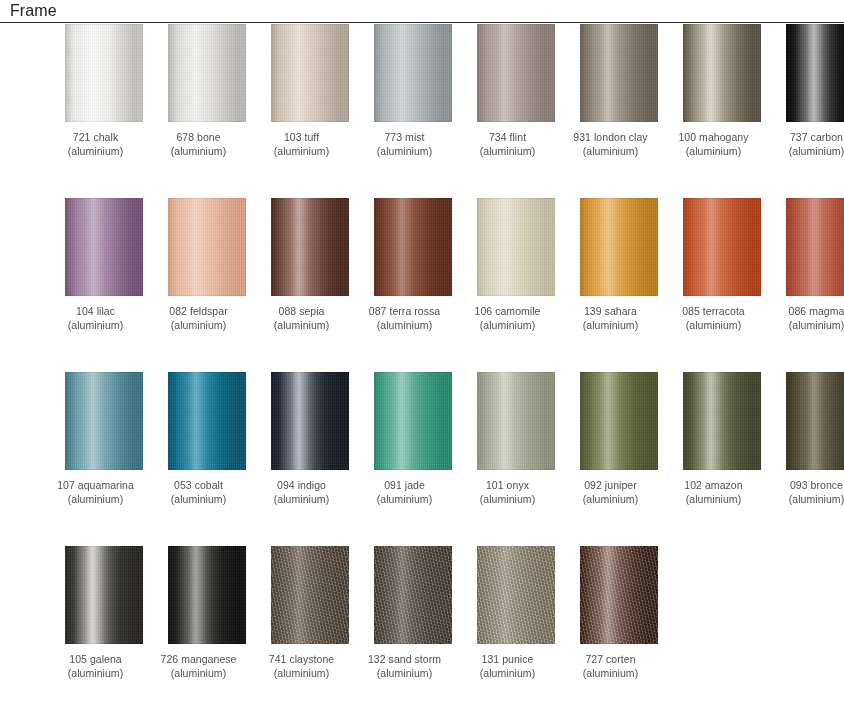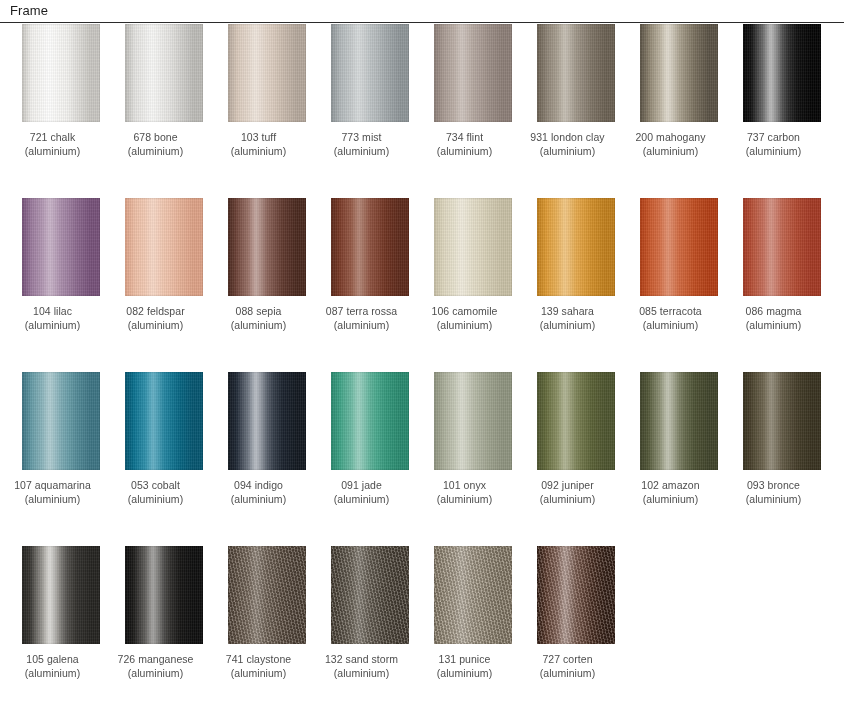--- a/index.html
+++ b/index.html
@@ -18,35 +18,35 @@
 
   
   .section-header {
     position: absolute;
     left: 0; top: 0;
     width: 844px; height: 24px;
   }
   .section-title {
     position: absolute;
     left: 10px; top: 3px;
-    font-size: 13px;
+    font-size: 16px;
     color: #1d1d1d;
     letter-spacing: 0.1px;
     line-height: 15px;
     white-space: nowrap;
   }
   .header-rule {
     position: absolute;
     left: 0; top: 22px;
     width: 844px; height: 1px;
     background: #2b2b2b;
   }
 
   
-  .rows { position: absolute; left: 0; top: 24px; width: 844px; }
+  .rows { position: absolute; left: 0; top: 24px; width: 844px; padding-left: 43px; }
   .swatch-row {
     position: relative;
     width: 844px;
     height: 174px;
     padding-left: 22px;
     display: flex;
     flex-direction: row;
     align-items: flex-start;
   }
   .swatch-row.row-last { height: 150px; }
@@ -212,21 +212,21 @@
           </div>
         </div>
         <div class="swatch-cell">
           <div class="chip">
             <div class="base" style="background: linear-gradient(90deg, rgb(91, 83, 70) 0%, rgb(141, 131, 111) 12%, rgb(195, 185, 163) 34%, rgb(141, 131, 111) 58%, rgb(91, 83, 70) 88%, rgb(91, 83, 70) 100%);"></div>
             <div class="grain"></div>
             <div class="spec" style="background: linear-gradient(90deg, rgba(255, 255, 255, 0) 10%, rgba(255, 255, 255, 0.16) 26%, rgba(255, 255, 255, 0.46) 36%, rgba(255, 255, 255, 0.137) 50%, rgba(255, 255, 255, 0) 70%);"></div>
             <div class="edge"></div>
           </div>
           <div class="label">
-            <span class="name">200 mahogany</span>
+            <span class="name">100 mahogany</span>
             <span class="finish">(aluminium)</span>
           </div>
         </div>
         <div class="swatch-cell">
           <div class="chip">
             <div class="base" style="background: linear-gradient(90deg, rgb(6, 6, 6) 0%, rgb(23, 23, 23) 12%, rgb(109, 109, 109) 34%, rgb(23, 23, 23) 58%, rgb(6, 6, 6) 88%, rgb(6, 6, 6) 100%);"></div>
             <div class="grain"></div>
             <div class="spec" style="background: linear-gradient(90deg, rgba(255, 255, 255, 0) 10%, rgba(255, 255, 255, 0.18) 26%, rgba(255, 255, 255, 0.52) 36%, rgba(255, 255, 255, 0.157) 50%, rgba(255, 255, 255, 0) 70%);"></div>
             <div class="edge"></div>
           </div>

